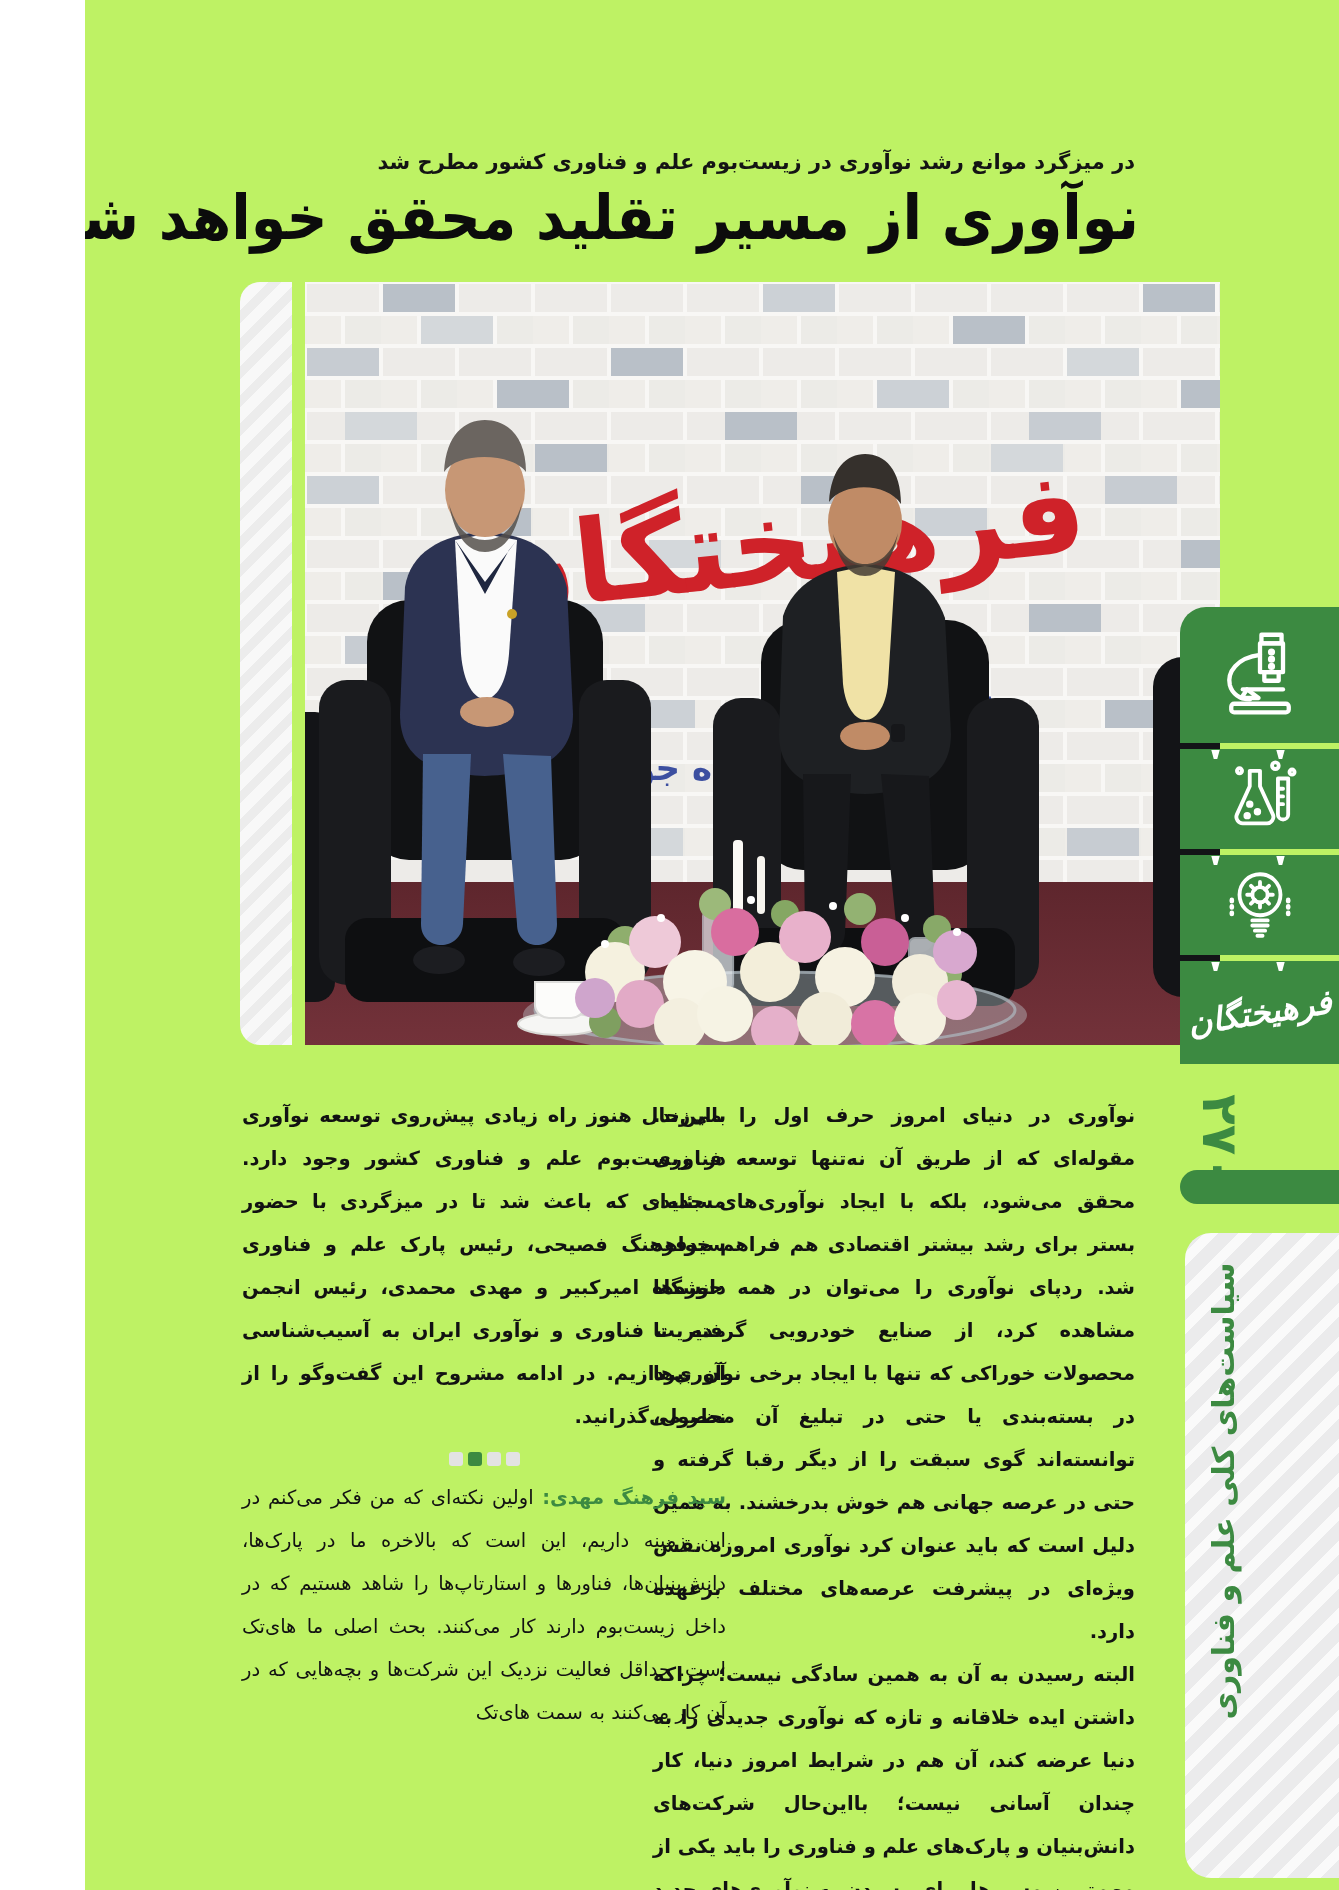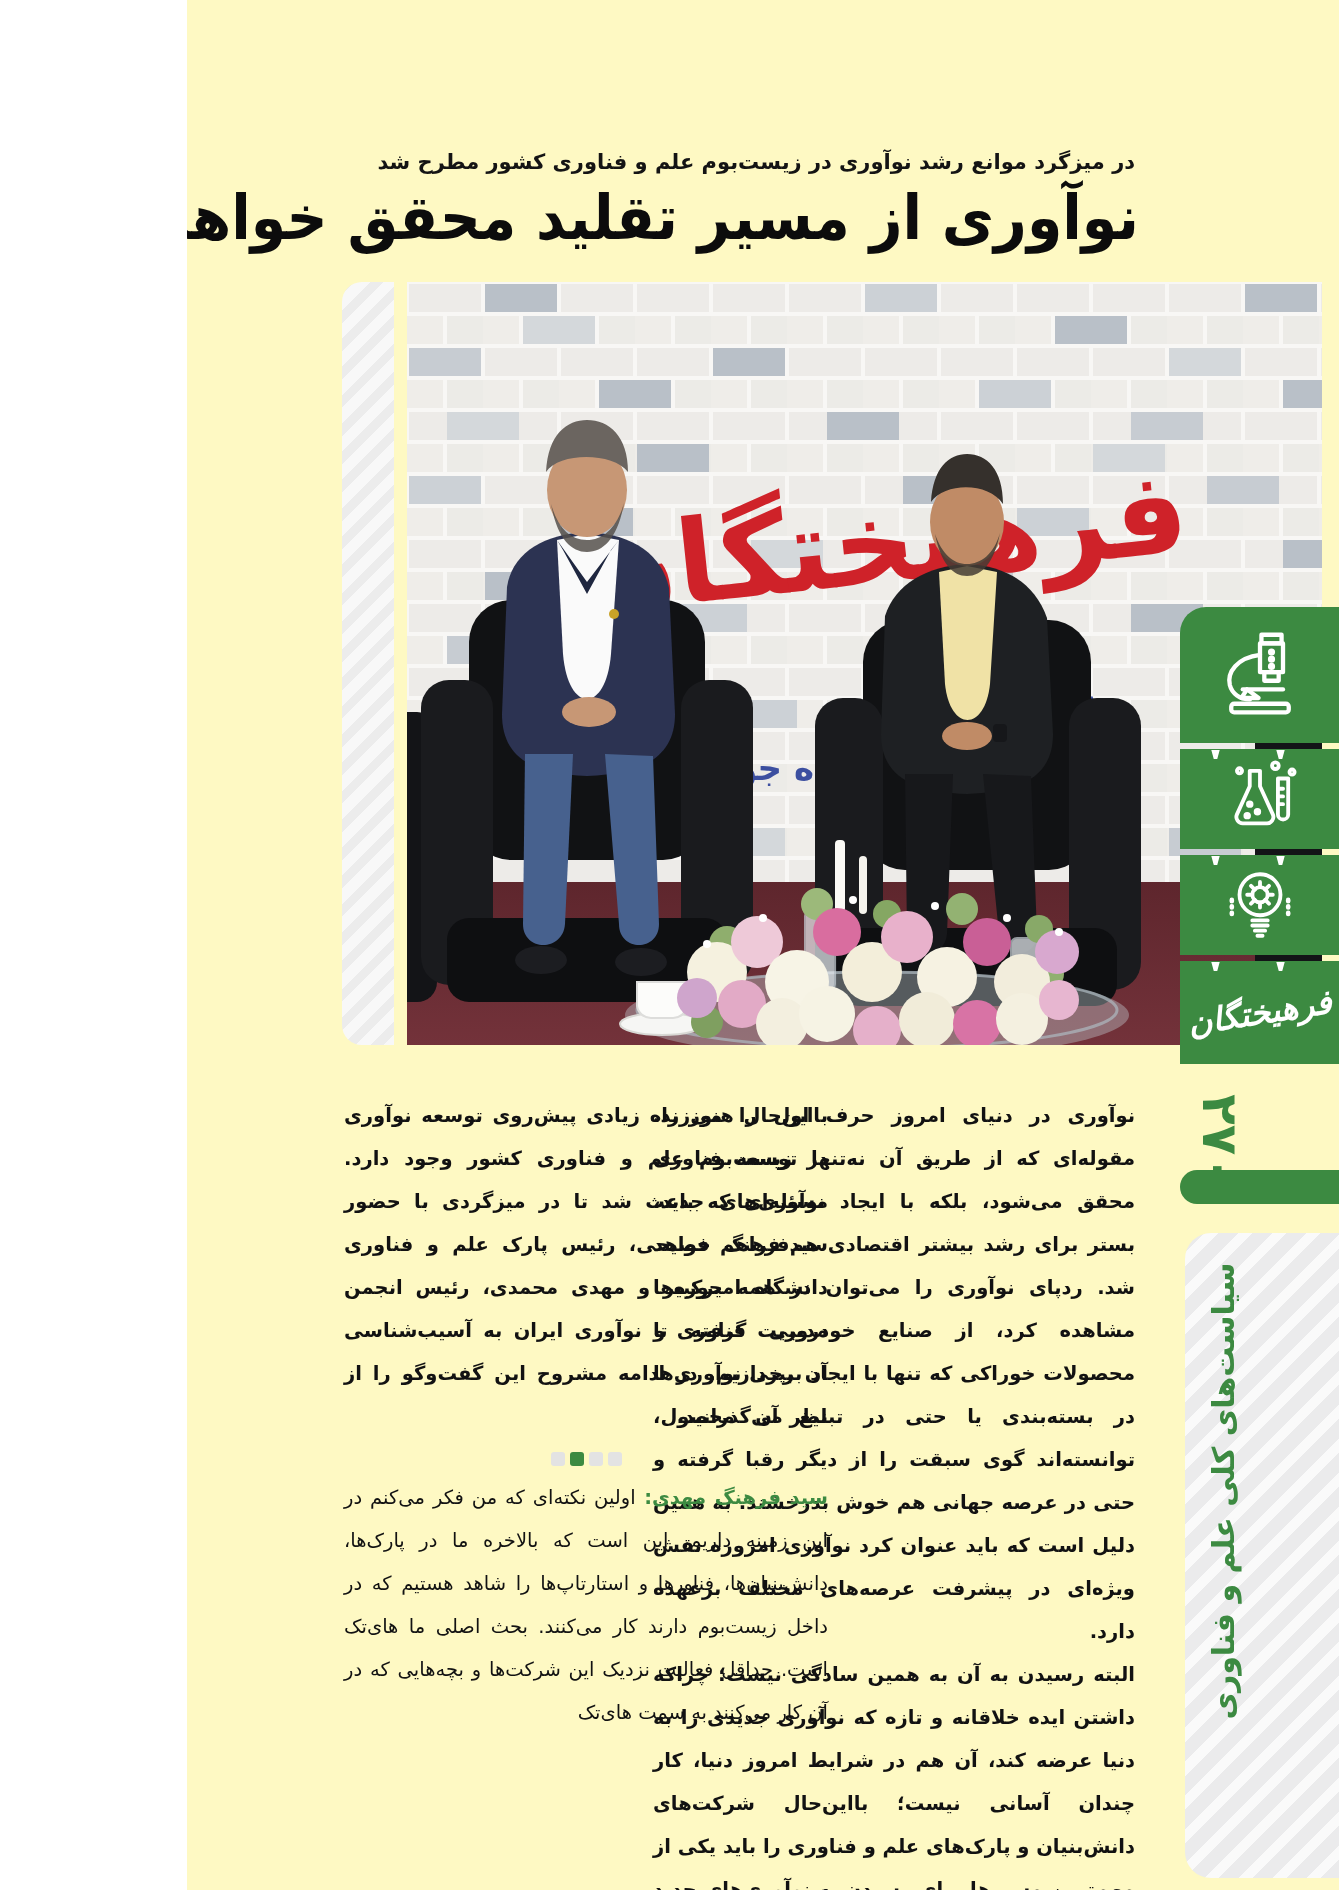--- a/index.html
+++ b/index.html
@@ -1,16 +1,16 @@
 <!DOCTYPE html>
 <html lang="fa" dir="rtl"><head>
 <meta charset="utf-8">
 <style>
   html,body{margin:0;padding:0;background:#ffffff;}
-  .page{position:relative;width:1152px;height:1890px;background:#fef9c3;overflow:hidden;
+  .page{position:relative;width:1254px;height:1890px;background:#bef264;overflow:hidden;
         font-family:"DejaVu Sans",sans-serif;direction:rtl;}
   
   .kicker{position:absolute;top:150px;right:204px;width:940px;text-align:right;
           font-size:21px;font-weight:bold;color:#141414;letter-spacing:-0.5px;}
   .headline{position:absolute;top:182px;right:200px;width:1030px;text-align:right;
             font-size:57px;font-weight:bold;color:#0c0c0c;letter-spacing:-2px;
             transform:scaleY(1.08);transform-origin:top right;white-space:nowrap;}
   
   .photo-strip{position:absolute;left:155px;top:282px;width:52px;height:763px;
                border-radius:20px 0 0 20px;

